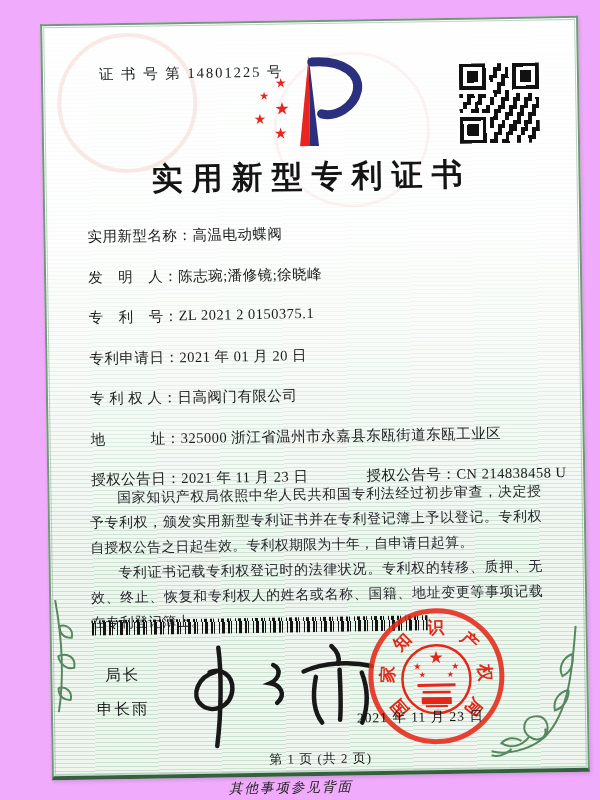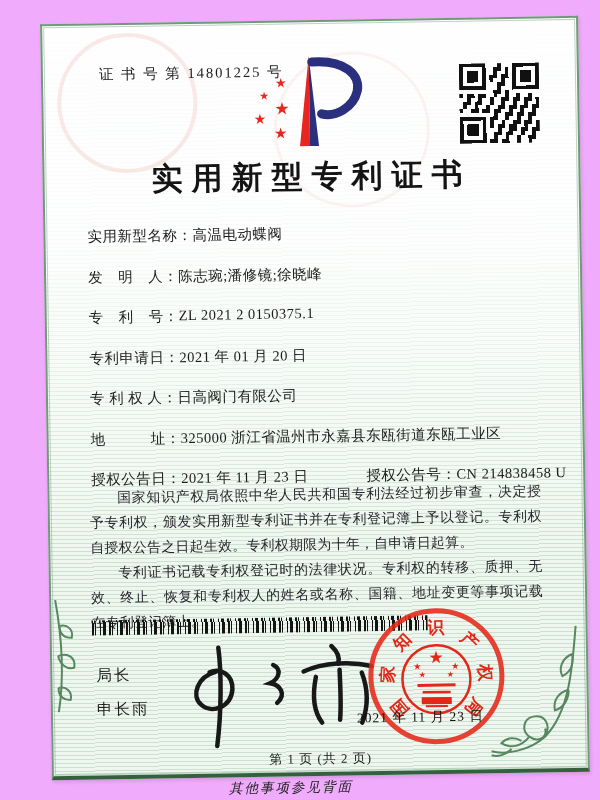--- a/index.html
+++ b/index.html
@@ -37,21 +37,21 @@
   .grant-row{display:flex;}
   .grant-row .pair2{margin-left:58px;}
   
   .body-text{position:absolute;left:40px;top:460px;width:452px;font-size:13.8px;
              line-height:25px;text-align:justify;letter-spacing:.4px;color:#26262b;}
   .body-text p{margin:0;text-indent:2em;}
   
   .barcode{position:absolute;left:40px;top:595px;width:336px;height:15px;
     background:repeating-linear-gradient(90deg,#141414 0 2px,transparent 2px 3px,#141414 3px 4px,transparent 4px 8px,#141414 8px 9px,transparent 9px 11px,#141414 11px 14px,transparent 14px 17px);}
   
-  .director{position:absolute;left:44px;top:640px;font-size:15.5px;letter-spacing:2px;}
+  .director{position:absolute;left:44px;top:640px;font-size:15.5px;letter-spacing:2px;text-align:center;}
   .director div{margin-bottom:13px;}
   .signature{position:absolute;left:118px;top:612px;width:225px;height:115px;transform:rotate(-2deg);}
   
   .seal{position:absolute;left:316px;top:588px;width:136px;height:136px;border-radius:50%;
         border:5px solid rgba(230,40,25,.88);box-sizing:border-box;}
   .seal .sc{position:absolute;left:50%;top:50%;width:18px;height:18px;margin:-9px 0 0 -9px;
             color:#e32718;font-size:17px;font-weight:700;text-align:center;line-height:18px;}
   .sc0{transform:rotate(-130deg) translateY(-48px);}
   .sc1{transform:rotate(-87deg)  translateY(-48px);}
   .sc2{transform:rotate(-44deg)  translateY(-48px);}

